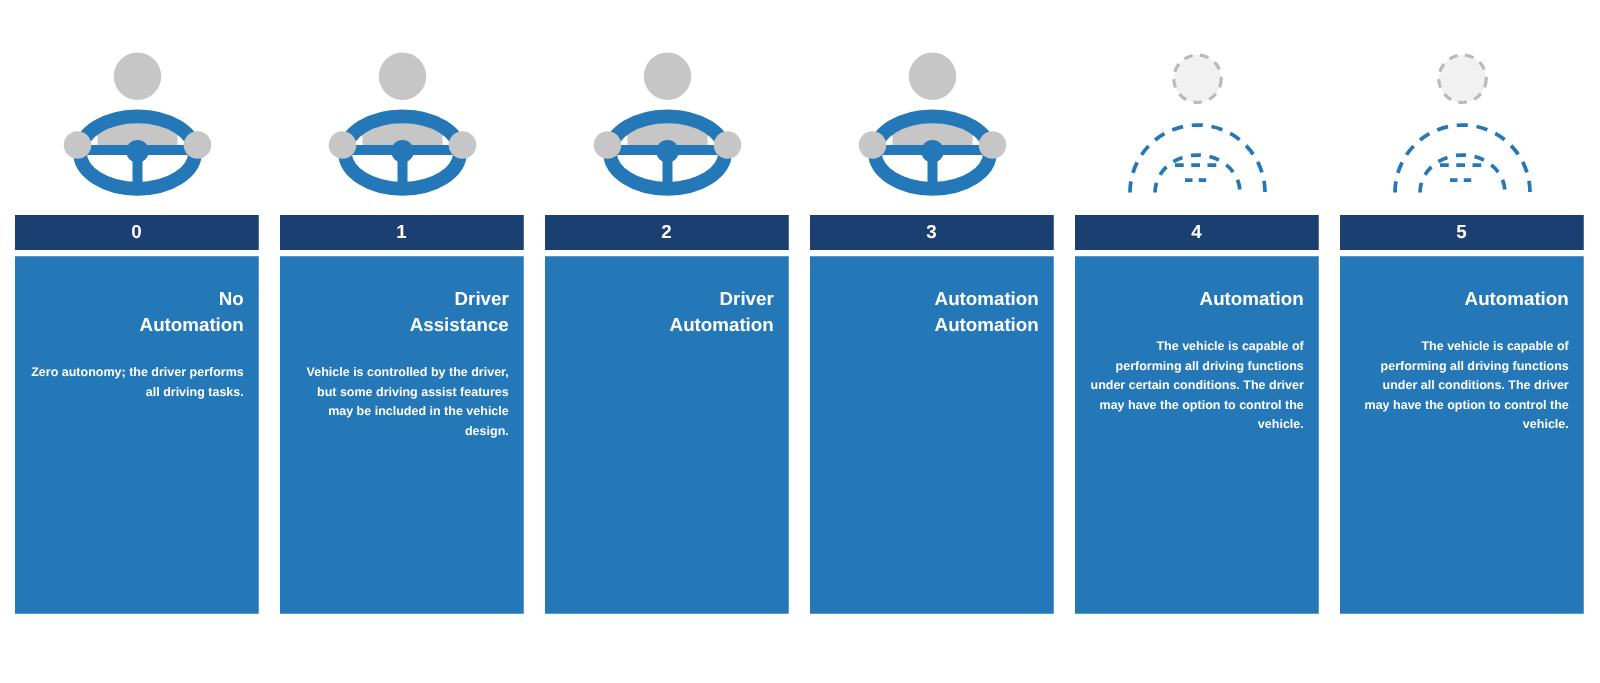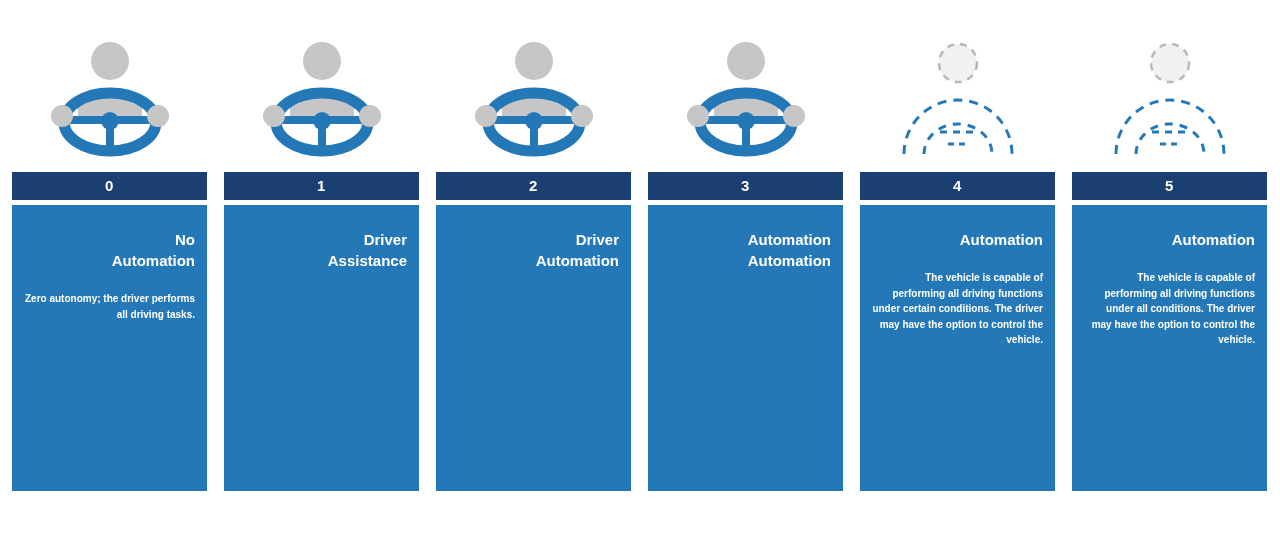--- a/index.html
+++ b/index.html
@@ -123,20 +123,21 @@
         <svg width="140" height="122">
             <use href="#driver-solid"></use>
           </svg>
       </div>
       <div class="num">1</div>
       <div class="card">
         <div class="title">
           <span>Driver</span>
           <span>Assistance</span>
         </div>
+        <div class="desc">Vehicle is controlled by the driver, but some driving assist features may be included in the vehicle design.</div>
       </div>
     </div>
 
     <div class="col">
       <div class="icon-wrap">
         <svg width="140" height="122">
             <use href="#driver-solid"></use>
           </svg>
       </div>
       <div class="num">2</div>

